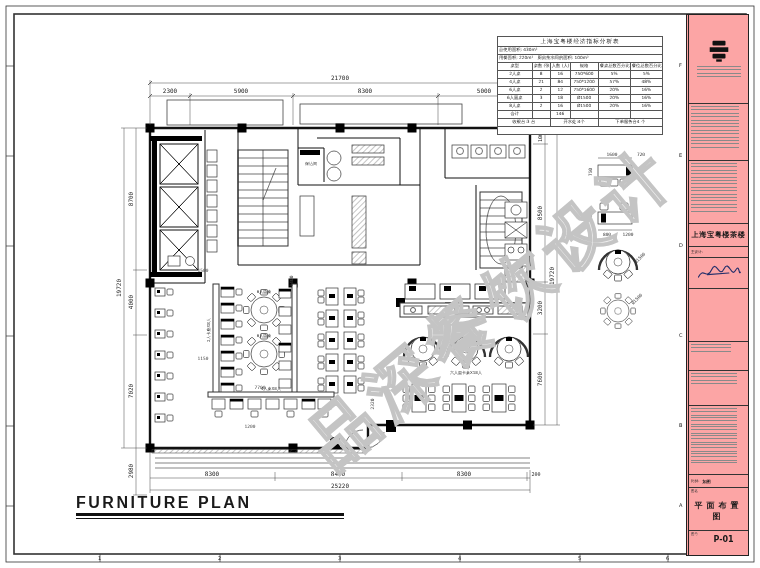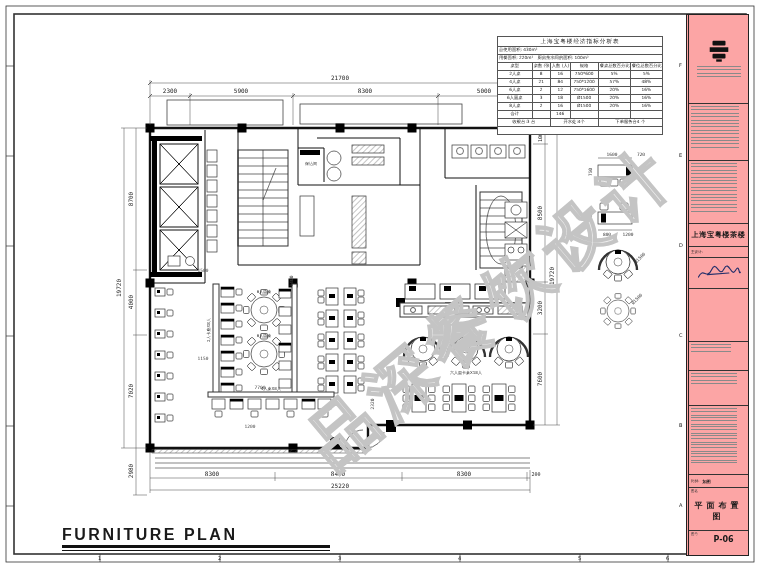--- a/index.html
+++ b/index.html
@@ -26,21 +26,21 @@
     border:1px solid #222;border-left:3px double #222;background:#fca5a5;
     display:flex;flex-direction:column;font-size:4px;}
   .tb-sec{border-bottom:0.8px solid #333;position:relative;}
   .bars{background:repeating-linear-gradient(to bottom,#8a8a8a 0 1px,transparent 1px 3.4px);}
   .tb-center{display:flex;align-items:center;justify-content:center;text-align:center;}
   .proj{font-size:7.2px;font-weight:bold;letter-spacing:0.5px;}
   .dname{font-size:8px;font-weight:bold;letter-spacing:4px;margin-top:24px;}
   .dno{font-size:8px;font-weight:bold;}
   .tb-lbl{font-size:3.4px;color:#333;position:absolute;left:2px;top:1px;}
   
-  .footer{position:absolute;left:62px;top:494px;width:268px;z-index:8;margin-top:32px;}
+  .footer{position:absolute;left:76px;top:494px;width:268px;z-index:8;}
   .footer .big{font-family:"Liberation Sans",sans-serif;font-size:16px;font-weight:bold;
     letter-spacing:2.5px;border-bottom:3px solid #111;padding-bottom:1px;white-space:nowrap;}
   .footer .rule{border-bottom:1px solid #111;margin-top:1.5px;}
   .footer .sub{display:flex;justify-content:space-between;margin-top:2px;font-size:7px;}
   .footer .sc{font-size:8px;letter-spacing:0.5px;}
   
   .ref{position:absolute;font-size:5px;color:#222;z-index:7;}
 </style>
 </head>
 <body>
@@ -608,21 +608,21 @@
   <div class="tb-sec" style="height:12px;display:flex;align-items:center;padding:0 2px;gap:3px;">
     <span style="font-size:3.6px;">比例:</span>
     <span style="font-size:4.2px;font-weight:bold;">如图</span>
   </div>
   <div class="tb-sec" style="flex:1;position:relative;">
     <span class="tb-lbl">图名</span>
     <div class="tb-center dname" style="position:absolute;left:0;right:0;bottom:8px;">平面布置图</div>
   </div>
   <div style="height:24px;position:relative;">
     <span class="tb-lbl">图号</span>
-    <div class="tb-center dno" style="position:absolute;left:10px;right:0;top:4px;">P-06</div>
+    <div class="tb-center dno" style="position:absolute;left:10px;right:0;top:4px;">P-01</div>
   </div>
 </div>
 
 <div class="footer">
   <div class="big">FURNITURE PLAN</div>
   <div class="rule"></div>
 </div>
 
 <div class="ref" style="left:679px;top:62px;">F</div>
 <div class="ref" style="left:679px;top:152px;">E</div>

